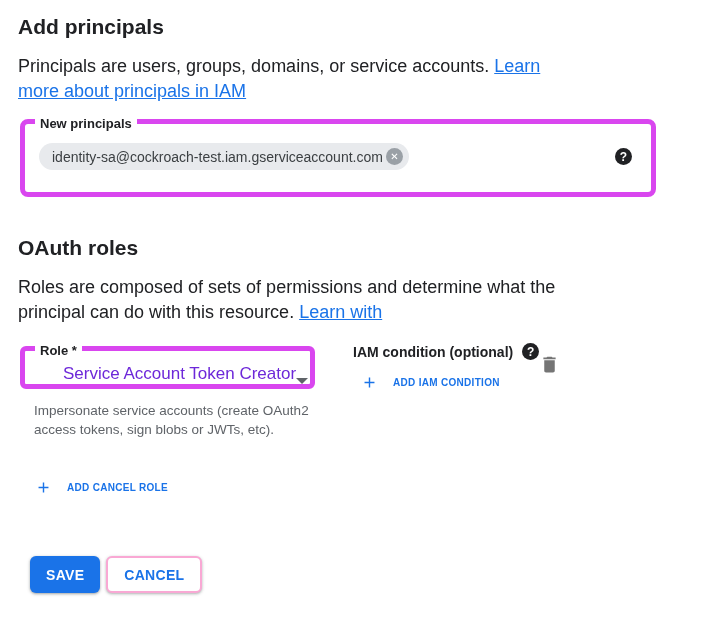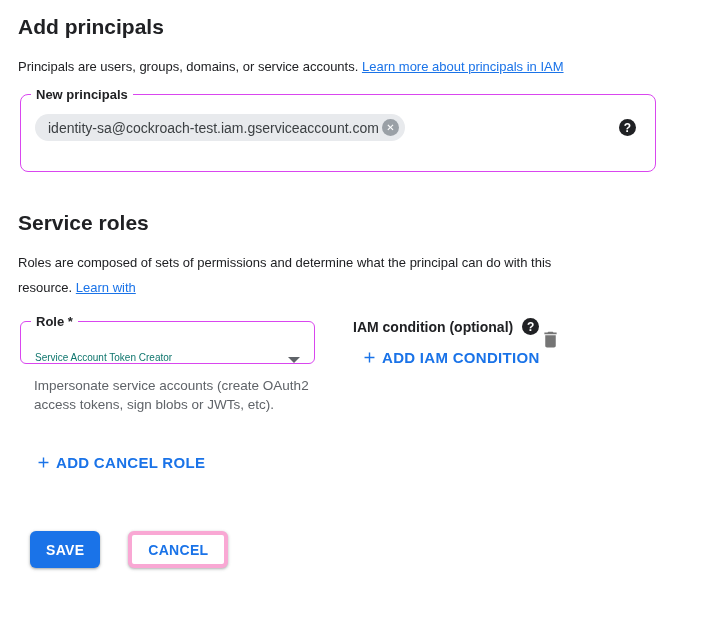--- a/index.html
+++ b/index.html
@@ -6,24 +6,24 @@
   html, body { margin: 0; padding: 0; background: #fff; }
   body {
     width: 713px; height: 629px;
     font-family: "Liberation Sans", "DejaVu Sans", sans-serif;
     color: #202124;
     overflow: hidden;
   }
   .page { width: 588px; height: 629px; padding: 14px 18px 0 18px; position: relative; }
 
   .h1 { font-size: 21px; font-weight: bold; margin: 0; color: #202124; line-height: 25px; }
-  .desc { font-size: 13px; line-height: 25px; margin: 15px 0 0 0; max-width: 664px; color: #202124; }
+  .desc { font-size: 18px; line-height: 25px; margin: 15px 0 0 0; max-width: 664px; color: #202124; }
   .link { color: #1a73e8; text-decoration: underline; cursor: pointer; }
 
-  .outlined-field { position: relative; border: 1px solid #d946ef; background: #fff; }
+  .outlined-field { position: relative; border: 5px solid #d946ef; background: #fff; }
   .field-label {
     position: absolute; top: -9px; left: 10px;
     background: #fff; padding: 0 5px;
     font-size: 13px; font-weight: bold; color: #202124; line-height: 17px;
     white-space: nowrap;
   }
 
   .principals-field {
     margin: 15px 0 0 2px; width: 636px; height: 78px;
     border-radius: 8px; padding: 19px 14px 0 14px;
@@ -49,59 +49,59 @@
   .principals-help { position: absolute; top: 24px; right: 19px; }
 
   .assign { margin-top: 38px; }
 
   .role-row { display: flex; align-items: flex-start; margin: 21px 0 0 2px; }
   .role-col { width: 295px; flex: none; }
   .role-field {
     width: 295px; height: 43px; border-radius: 6px;
     display: flex; align-items: flex-end; padding: 0 14px; cursor: pointer;
   }
-  .role-value { font-size: 10px; color: #0f766e; flex: 1; white-space: nowrap; }
+  .role-value { font-size: 17px; color: #6d28d9; flex: 1; white-space: nowrap; margin-left: 24px; }
   .dropdown-arrow {
     width: 0; height: 0; flex: none;
     border-left: 6px solid transparent; border-right: 6px solid transparent;
     border-top: 6px solid #5f6368;
   }
   .helper {
     margin: 13px 0 4px 14px; width: 278px;
     font-size: 13.5px; line-height: 18.5px; color: #5f6368;
   }
 
   .cond-col { margin-left: 38px; }
   .cond-label-row { display: flex; align-items: center; gap: 9px; margin-top: -3px; }
   .cond-label { font-size: 14px; font-weight: bold; color: #202124; white-space: nowrap; }
 
   .text-btn {
-    display: inline-flex; align-items: center; gap: 4px;
+    display: inline-flex; align-items: center; gap: 15px;
     border: none; background: none; padding: 0;
-    color: #1a73e8; font-weight: bold; font-size: 15px; letter-spacing: .3px;
+    color: #1a73e8; font-weight: bold; font-size: 10px; letter-spacing: .3px;
     font-family: inherit; cursor: pointer; white-space: nowrap;
   }
   .cond-add-btn { margin: 14px 0 0 8px; }
   .add-role { margin: 36px 0 0 17px; }
 
   .trash-col { margin-left: auto; margin-right: 55px; margin-top: 8px; }
   .icon-btn { border: none; background: none; padding: 0; cursor: pointer; line-height: 0; }
 
-  .footer { display: flex; gap: 28px; margin-top: 56px; padding-left: 12px; }
+  .footer { display: flex; gap: 6px; margin-top: 56px; padding-left: 12px; }
   .btn-save, .btn-cancel {
     height: 37px; padding: 0 16px; border-radius: 6px;
     font-size: 14px; font-weight: bold; letter-spacing: .3px;
     font-family: inherit; cursor: pointer;
   }
   .btn-save {
     background: #1a73e8; color: #fff; border: none;
     box-shadow: 0 1px 2px rgba(60,64,67,.30), 0 1px 3px 1px rgba(60,64,67,.15);
   }
   .btn-cancel {
-    background: #fff; color: #1a73e8; border: 4px solid #f9a8d4;
+    background: #fff; color: #1a73e8; border: 2px solid #f9a8d4;
     box-shadow: 0 1px 2px rgba(60,64,67,.25), 0 1px 3px 1px rgba(60,64,67,.12);
   }
 </style>
 </head>
 <body>
 
 <div class="page">
 
   <h1 class="h1">Add principals</h1>
 
@@ -109,21 +109,21 @@
 
   <div class="outlined-field principals-field">
     <span class="field-label">New principals</span>
     <div class="chip">
       <span class="chip-text">identity-sa@cockroach-test.iam.gserviceaccount.com</span>
       <span class="chip-close">✕</span>
     </div>
     <span class="help-badge principals-help">?</span>
   </div>
 
-  <h2 class="h1 assign">Service roles</h2>
+  <h2 class="h1 assign">OAuth roles</h2>
 
   <p class="desc"><span>Roles are composed of sets of permissions and determine what the principal can do with this resource. </span><a class="link">Learn with</a></p>
 
   <div class="role-row">
     <div class="role-col">
       <div class="outlined-field role-field">
         <span class="field-label">Role *</span>
         <span class="role-value">Service Account Token Creator</span>
         <span class="dropdown-arrow"></span>
       </div>

